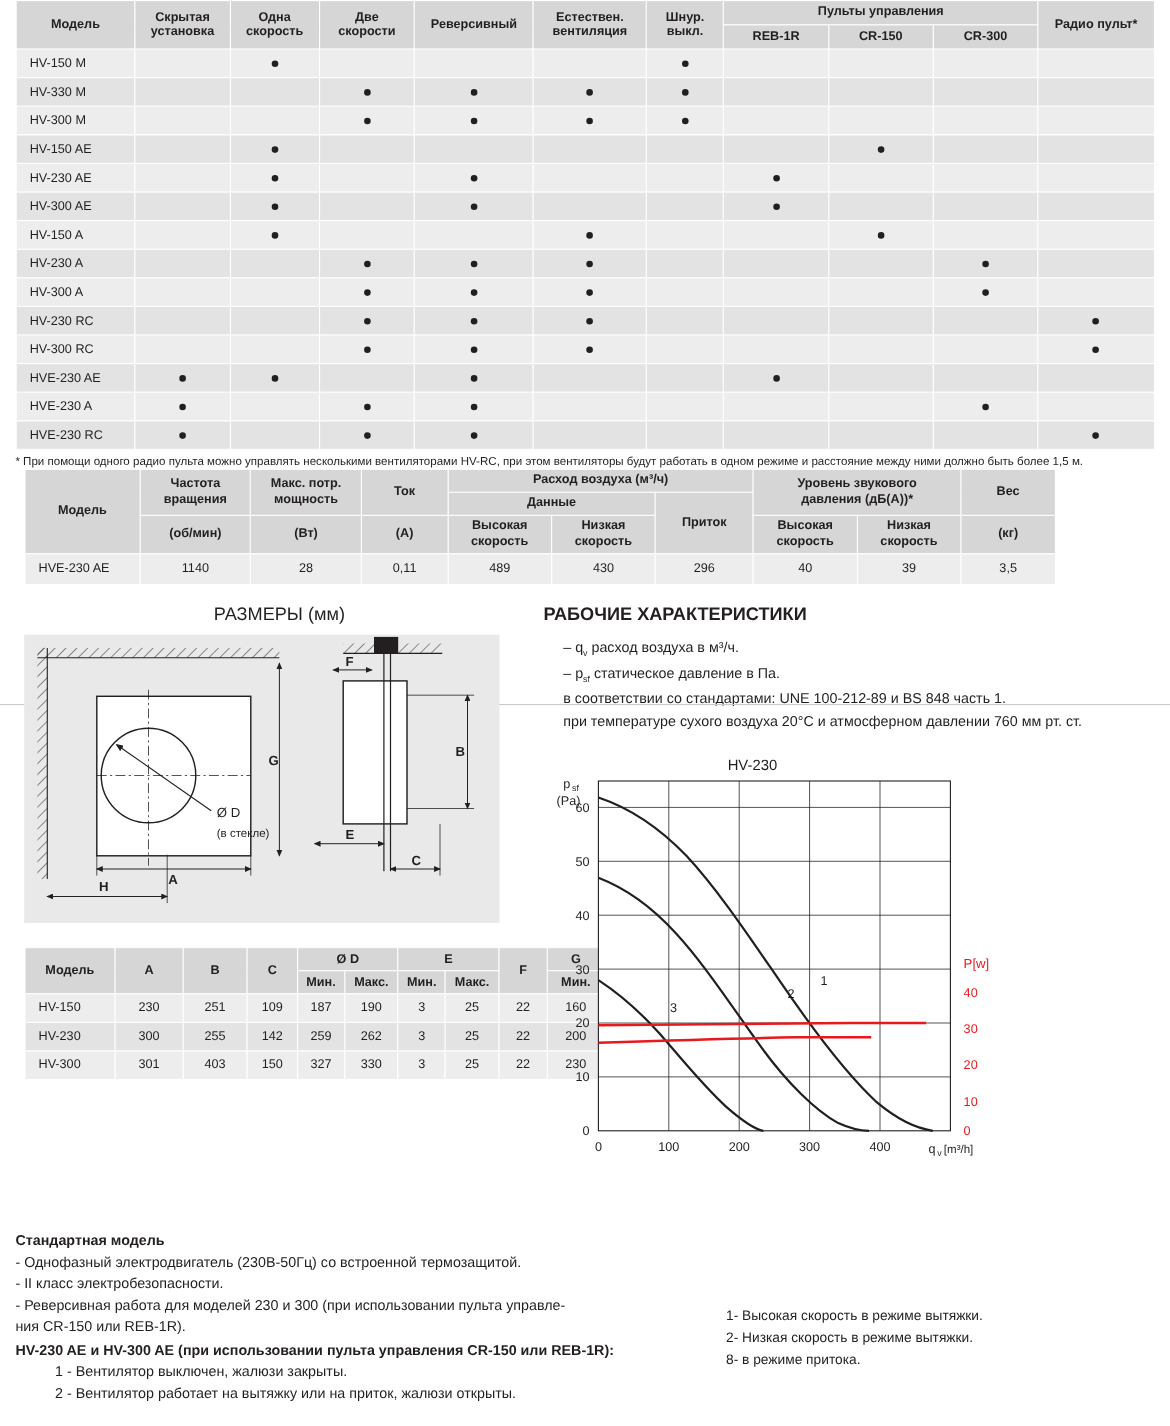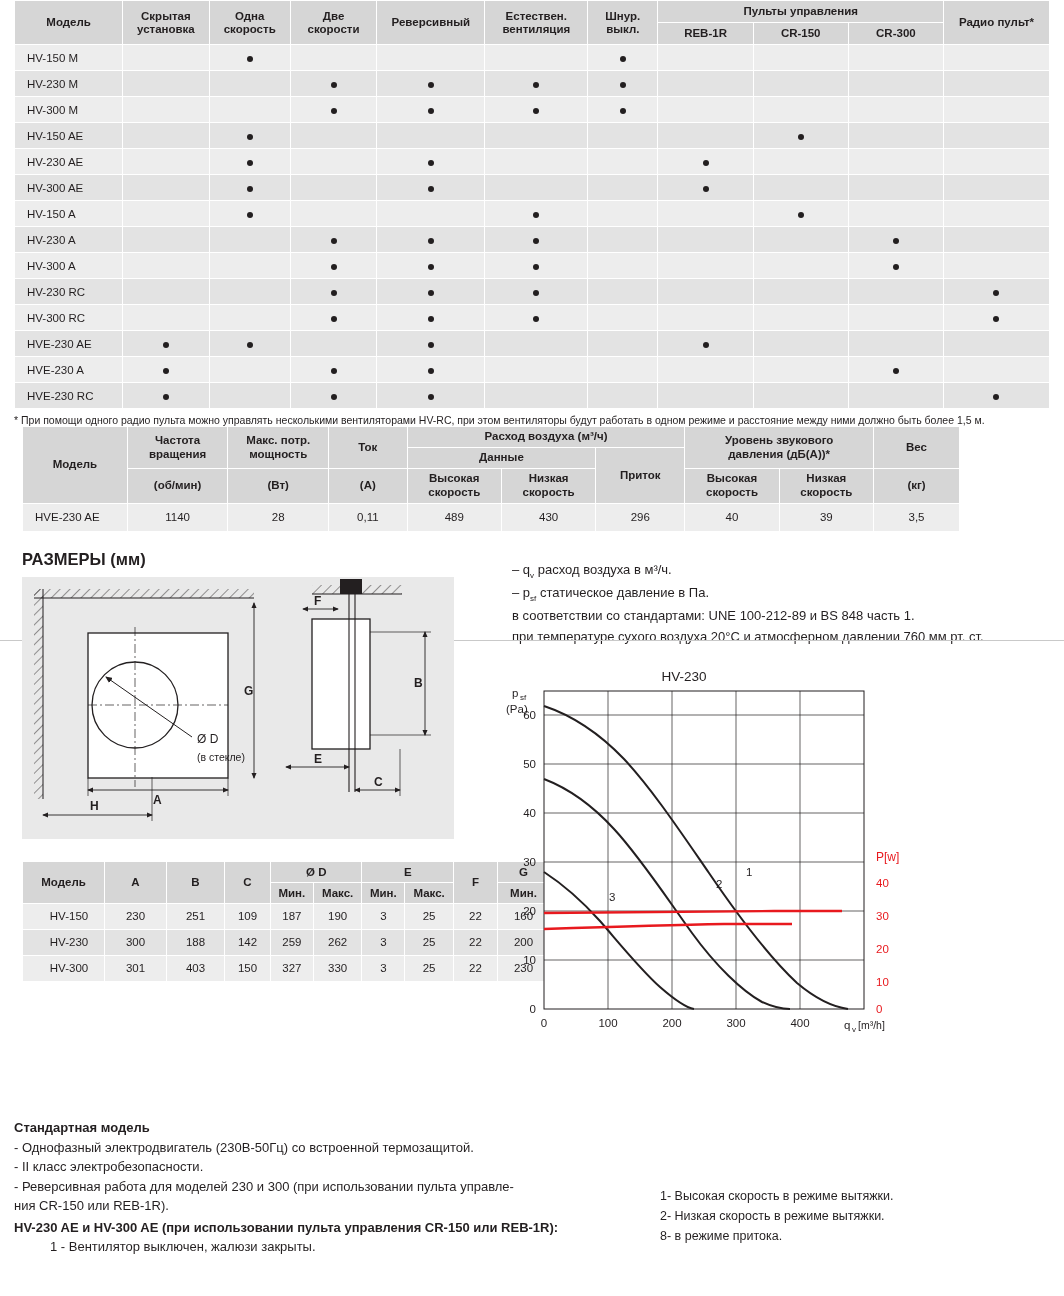--- a/index.html
+++ b/index.html
@@ -73,21 +73,21 @@
 
   .dimtable { width:580px; margin-top:22px; }
   .dimtable th, .dimtable td {
     border:1px solid #ffffff;
     text-align:center; vertical-align:middle;
     font-size:11.5px;
   }
   .dimtable thead th { background:#d6d6d6; font-weight:bold; padding:4px 2px; }
   .dimtable tbody td { background:#ededed; height:26px; }
   .dimtable tbody tr:nth-child(even) td { background:#e3e3e3; }
-  .dimtable td.model { text-align:center; padding-left:12px; }
+  .dimtable td.model { text-align:left; padding-left:12px; }
 
   .perf-list { margin:10px 0 0 18px; font-size:13px; line-height:1.55; }
   .perf-list div { margin-bottom:1px; }
 
   .bottom { position:absolute; left:14px; top:1118px; width:620px; font-size:13px; line-height:1.5; }
   .bottom .ind { margin-left:0; }
   .bottom .ind2 { margin-left:36px; }
 
   .legend { position:absolute; left:660px; top:1186px; font-size:12.5px; line-height:1.6; }
 
@@ -127,21 +127,21 @@
           <td></td>
           <td></td>
           <td></td>
           <td><span class="dot"></span></td>
           <td></td>
           <td></td>
           <td></td>
           <td></td>
         </tr>
         <tr>
-          <td class="model">HV-230 M</td>
+          <td class="model">HV-330 M</td>
           <td></td>
           <td></td>
           <td><span class="dot"></span></td>
           <td><span class="dot"></span></td>
           <td><span class="dot"></span></td>
           <td><span class="dot"></span></td>
           <td></td>
           <td></td>
           <td></td>
           <td></td>
@@ -349,21 +349,21 @@
       </tr>
     </tbody>
   </table>
 
 
   <div class="sep"></div>
 
   <div class="cols">
 
     <div class="colL">
-      <div style="font-size:16.5px;font-weight:bold;">РАЗМЕРЫ (мм)</div>
+      <div style="font-size:16.5px;font-weight:normal;text-align:center;">РАЗМЕРЫ (мм)</div>
 
       <div class="drawing">
         <svg width="432" height="262" viewBox="0 0 432 262">
           <defs>
             <pattern id="hatch" width="7" height="7" patternTransform="rotate(45)" patternUnits="userSpaceOnUse">
               <line x1="0" y1="0" x2="0" y2="7" stroke="#231f20" stroke-width="1"></line>
             </pattern>
             <marker id="ar" markerWidth="7" markerHeight="7" refX="6" refY="3" orient="auto">
               <path d="M0,0 L7,3 L0,6 z" fill="#231f20"></path>
             </marker>
@@ -454,21 +454,21 @@
               <td>190</td>
               <td>3</td>
               <td>25</td>
               <td>22</td>
               <td>160</td>
               <td>150</td>
             </tr>
             <tr>
               <td class="model">HV-230</td>
               <td>300</td>
-              <td>188</td>
+              <td>255</td>
               <td>142</td>
               <td>259</td>
               <td>262</td>
               <td>3</td>
               <td>25</td>
               <td>22</td>
               <td>200</td>
               <td>185</td>
             </tr>
             <tr>
@@ -482,20 +482,21 @@
               <td>25</td>
               <td>22</td>
               <td>230</td>
               <td>220</td>
             </tr>
           </tbody>
       </table>
     </div>
 
     <div class="colR">
+      <div style="font-size:16.5px;font-weight:bold;">РАБОЧИЕ ХАРАКТЕРИСТИКИ</div>
 
       <div class="perf-list">
         <div>– q<sub>v</sub> расход воздуха в м³/ч.</div>
         <div>– p<sub>sf</sub> статическое давление в Па.</div>
         <div>в соответствии со стандартами: UNE 100-212-89 и BS 848 часть 1.</div>
         <div>при температуре сухого воздуха 20°С и атмосферном давлении 760 мм рт. ст.</div>
       </div>
 
       <div style="margin-top:14px">
         <svg width="430" height="400" viewBox="0 0 430 400">
@@ -562,20 +563,21 @@
   </div>
 
   <div class="bottom">
     <div style="font-weight:bold">Стандартная модель</div>
     <div class="ind">- Однофазный электродвигатель (230В-50Гц) со встроенной термозащитой.</div>
     <div class="ind">- II класс электробезопасности.</div>
     <div class="ind">- Реверсивная работа для моделей 230 и 300 (при использовании пульта управле-</div>
     <div class="ind">ния CR-150 или REB-1R).</div>
     <div style="font-weight:bold;margin-top:2px">HV-230 AE и HV-300 AE (при использовании пульта управления CR-150 или REB-1R):</div>
     <div class="ind2">1 - Вентилятор выключен, жалюзи закрыты.</div>
+    <div class="ind2">2 - Вентилятор работает на вытяжку или на приток, жалюзи открыты.</div>
   </div>
 
   <div class="legend">
     <div>1- Высокая скорость в режиме вытяжки.</div>
     <div>2- Низкая скорость в режиме вытяжки.</div>
     <div>8- в режиме притока.</div>
   </div>
 
 </div>
 

